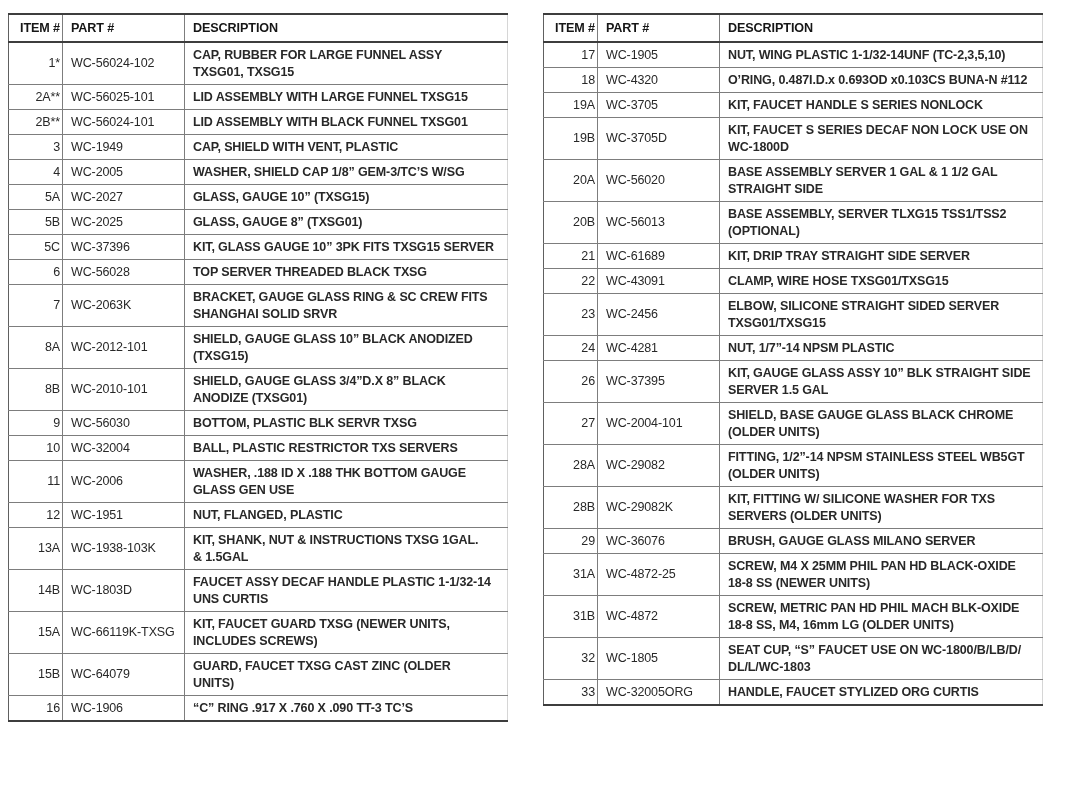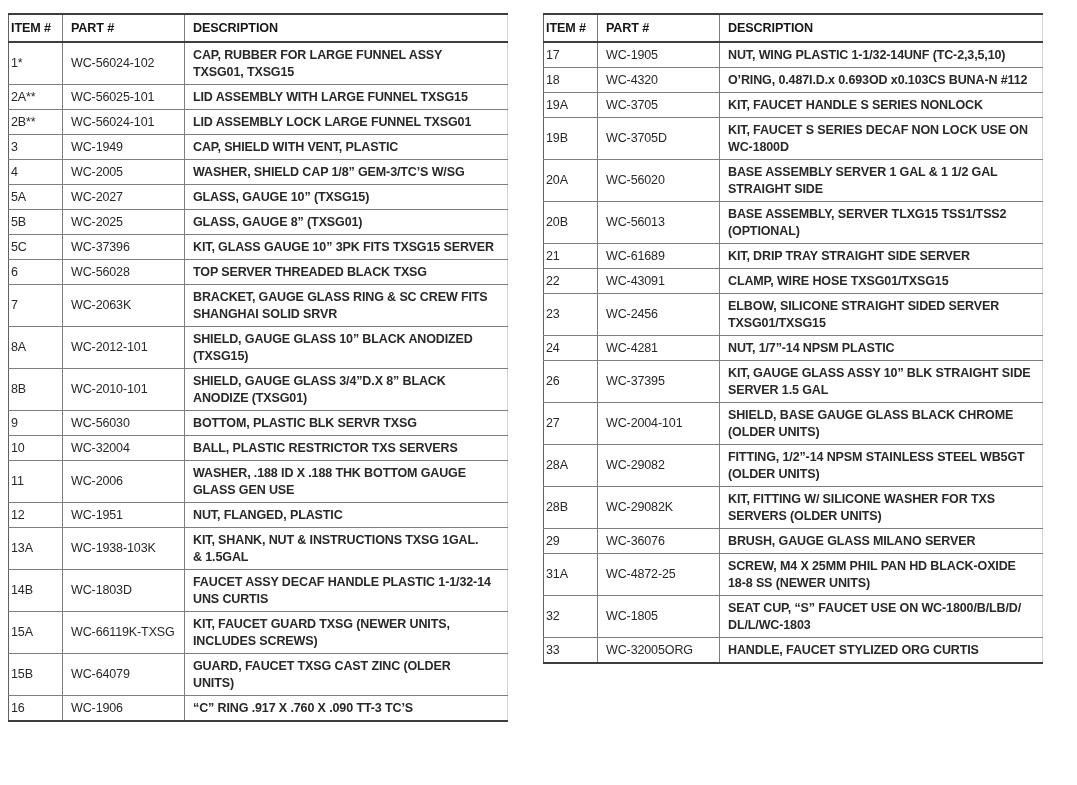--- a/index.html
+++ b/index.html
@@ -42,21 +42,21 @@
   }
   td {
     font-size: 12.5px;
     color: #282828;
     line-height: 17px;
     padding: 3.5px 4px 3.5px 8px;
     vertical-align: middle;
     border-top: 1.3px solid #7d7d7d;
     letter-spacing: -0.12px;
   }
-  th.col0, td.col0 { width: 54px; text-align: left; padding-left: 2px; padding-right: 2px; }
+  th.col0, td.col0 { width: 54px; text-align: right; padding-left: 2px; padding-right: 2px; }
   th.col1, td.col1 { width: 122px; padding-left: 8px; }
   th.col1, td.col1, th.col2, td.col2 { border-left: 1.3px solid #7d7d7d; }
   td.col2 { white-space: pre-line; font-weight: bold; }
 </style>
 </head>
 <body>
 
 <div class="page">
   <table id="table-left" class="parts-table">
       <thead>
@@ -74,21 +74,21 @@
 TXSG01, TXSG15</td>
         </tr>
         <tr>
           <td class="col0">2A**</td>
           <td class="col1">WC-56025-101</td>
           <td class="col2">LID ASSEMBLY WITH LARGE FUNNEL TXSG15</td>
         </tr>
         <tr>
           <td class="col0">2B**</td>
           <td class="col1">WC-56024-101</td>
-          <td class="col2">LID ASSEMBLY LOCK LARGE FUNNEL TXSG01</td>
+          <td class="col2">LID ASSEMBLY WITH BLACK FUNNEL TXSG01</td>
         </tr>
         <tr>
           <td class="col0">3</td>
           <td class="col1">WC-1949</td>
           <td class="col2">CAP, SHIELD WITH VENT, PLASTIC</td>
         </tr>
         <tr>
           <td class="col0">4</td>
           <td class="col1">WC-2005</td>
           <td class="col2">WASHER, SHIELD CAP 1/8” GEM-3/TC’S W/SG</td>
@@ -275,20 +275,26 @@
           <td class="col1">WC-36076</td>
           <td class="col2">BRUSH, GAUGE GLASS MILANO SERVER</td>
         </tr>
         <tr>
           <td class="col0">31A</td>
           <td class="col1">WC-4872-25</td>
           <td class="col2">SCREW, M4 X 25MM PHIL PAN HD BLACK-OXIDE
 18-8 SS (NEWER UNITS)</td>
         </tr>
         <tr>
+          <td class="col0">31B</td>
+          <td class="col1">WC-4872</td>
+          <td class="col2">SCREW, METRIC PAN HD PHIL MACH BLK-OXIDE
+18-8 SS, M4, 16mm LG (OLDER UNITS)</td>
+        </tr>
+        <tr>
           <td class="col0">32</td>
           <td class="col1">WC-1805</td>
           <td class="col2">SEAT CUP, “S” FAUCET USE ON WC-1800/B/LB/D/
 DL/L/WC-1803</td>
         </tr>
         <tr>
           <td class="col0">33</td>
           <td class="col1">WC-32005ORG</td>
           <td class="col2">HANDLE, FAUCET STYLIZED ORG CURTIS</td>
         </tr>

